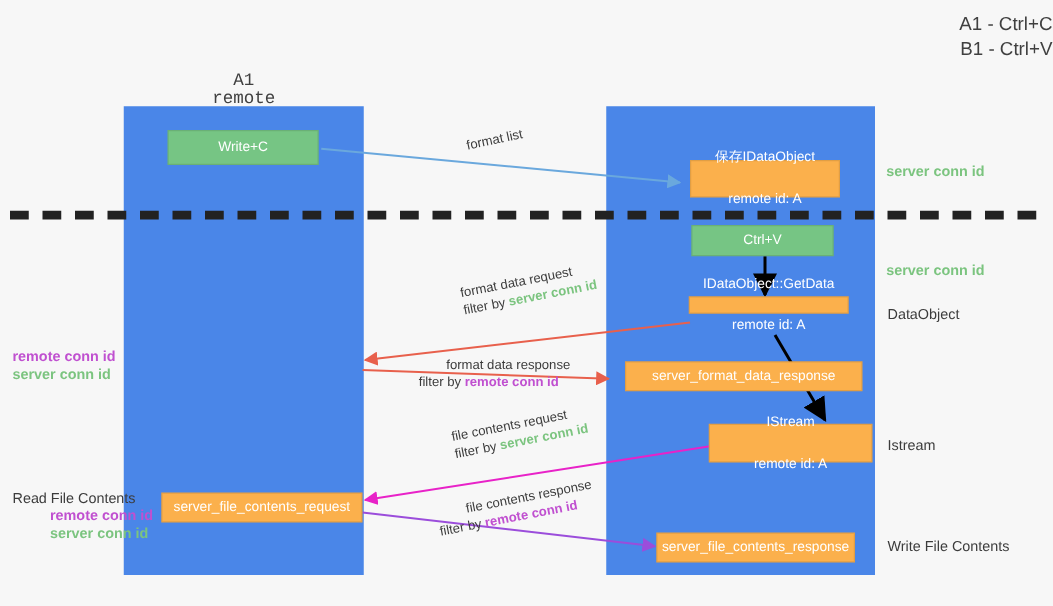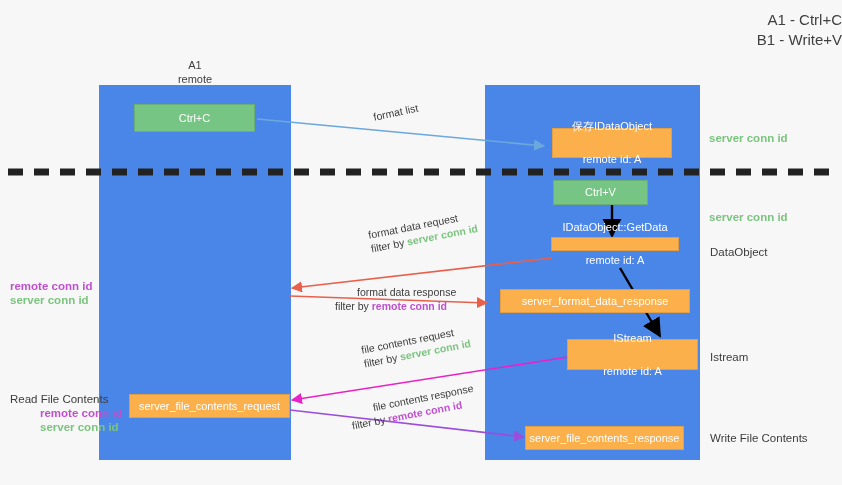--- a/index.html
+++ b/index.html
@@ -16,21 +16,21 @@
 
   
   #title{
     left:0;top:10px;width:842px;
     text-align:right;font-size:15px;line-height:20px;color:#404040;
   }
   #title div{white-space:pre;}
 
   
   .lane-head{
-    text-align:center;font-size:11px;line-height:14px;color:#404040;
+    text-align:center;font-size:14px;line-height:14px;color:#404040;font-family:Liberation Mono, monospace;
   }
 
   
   .lane{background:#4a86e8;}
 
   
   .node{
     box-sizing:border-box;
     display:flex;flex-direction:column;
     align-items:center;justify-content:center;
@@ -57,21 +57,21 @@
 
   svg.ovl{position:absolute;left:0;top:0;width:842px;height:485px;overflow:visible;pointer-events:none;}
 </style>
 </head>
 <body>
 
 <div id="stage">
 
   <div class="abs" id="title">
     <div>A1 - Ctrl+C</div>
-    <div>B1 - Write+V</div>
+    <div>B1 - Ctrl+V</div>
   </div>
 
   <div class="abs lane-head" style="left:120px;top:58px;width:150px;">
     <div>A1</div>
     <div>remote</div>
   </div>
 
   <div class="abs lane" style="left:99px;top:85px;width:192px;height:375px;"></div>
   <div class="abs lane" style="left:485px;top:85px;width:215px;height:375px;"></div>
 
@@ -105,29 +105,29 @@
     <line x1="620" y1="268" x2="660" y2="336" stroke="#000000" stroke-width="2.4" marker-end="url(#ah-black)"></line>
 
     <line x1="568" y1="357" x2="292" y2="400" stroke="#e822c8" stroke-width="1.6" marker-end="url(#ah-magenta)"></line>
 
     <line x1="290" y1="410" x2="524" y2="437" stroke="#9b4ddb" stroke-width="1.6" marker-end="url(#ah-purple)"></line>
 
     <line x1="8" y1="172" x2="834" y2="172" stroke="#222222" stroke-width="7" stroke-dasharray="15 11" stroke-linecap="butt"></line>
   </svg>
 
   <div class="abs node green" style="left:134px;top:104px;width:121px;height:28px;">
-    <span>Ctrl+C</span>
+    <span>Write+C</span>
   </div>
 
   <div class="abs node orange" style="left:552px;top:128px;width:120px;height:30px;">
     <span>保存IDataObject</span>
     <span>remote id: A</span>
   </div>
 
-  <div class="abs node green" style="left:553px;top:180px;width:95px;height:25px;">
+  <div class="abs node green" style="left:553px;top:180px;width:114px;height:25px;">
     <span>Ctrl+V</span>
   </div>
 
   <div class="abs node orange" style="left:551px;top:237px;width:128px;height:14px;">
     <span>IDataObject::GetData</span>
     <span>remote id: A</span>
   </div>
 
 
   <div class="abs node orange" style="left:500px;top:289px;width:190px;height:24px;">

